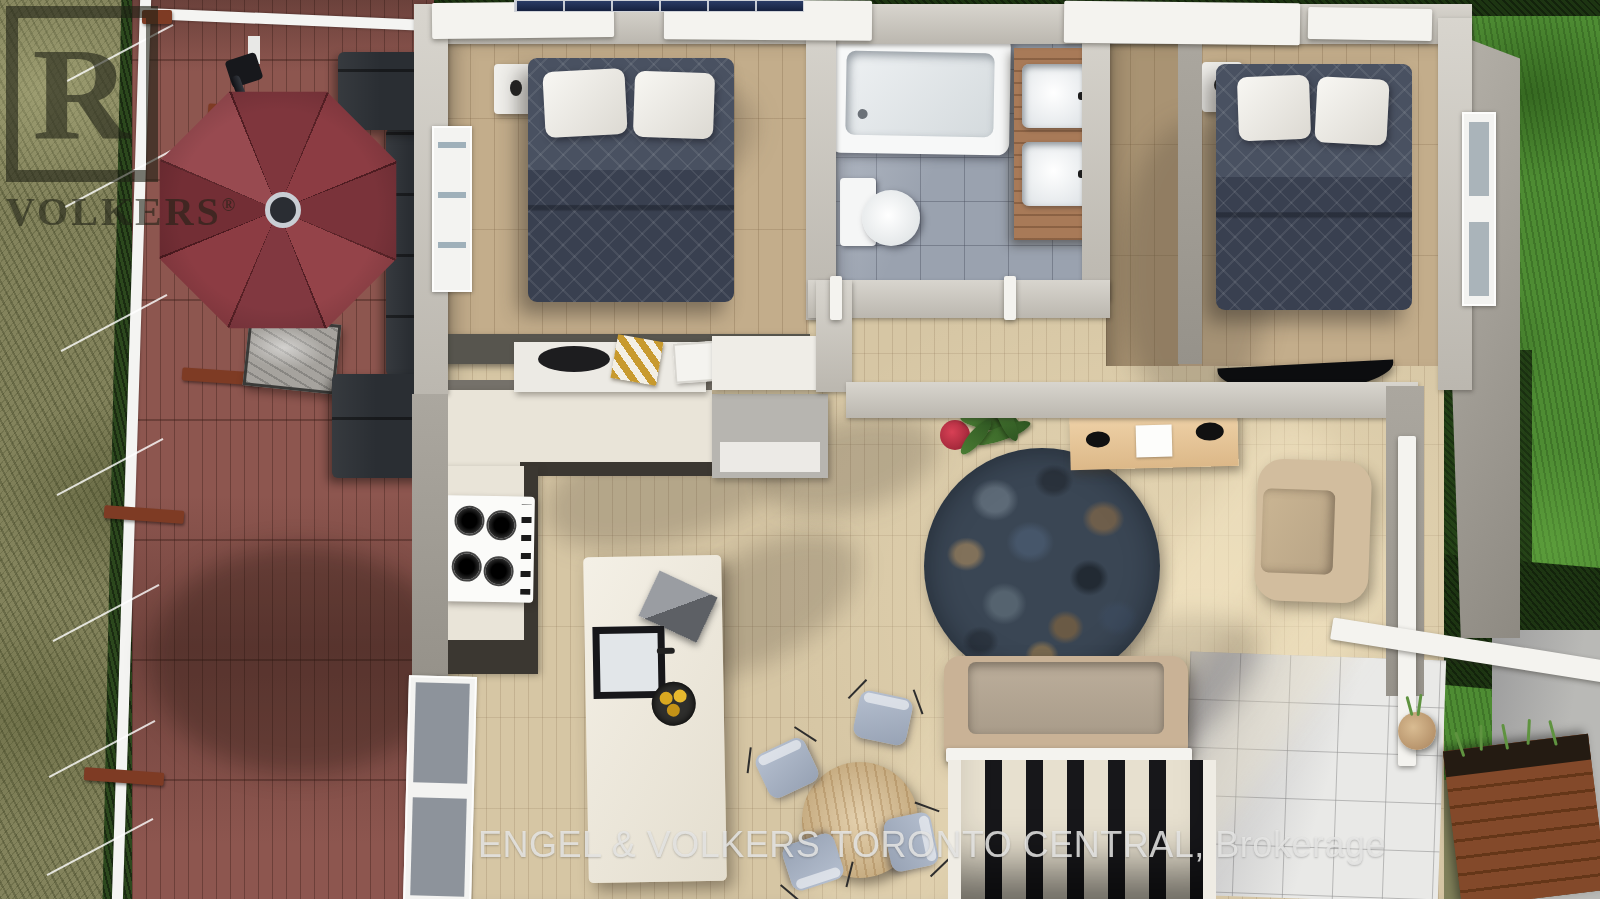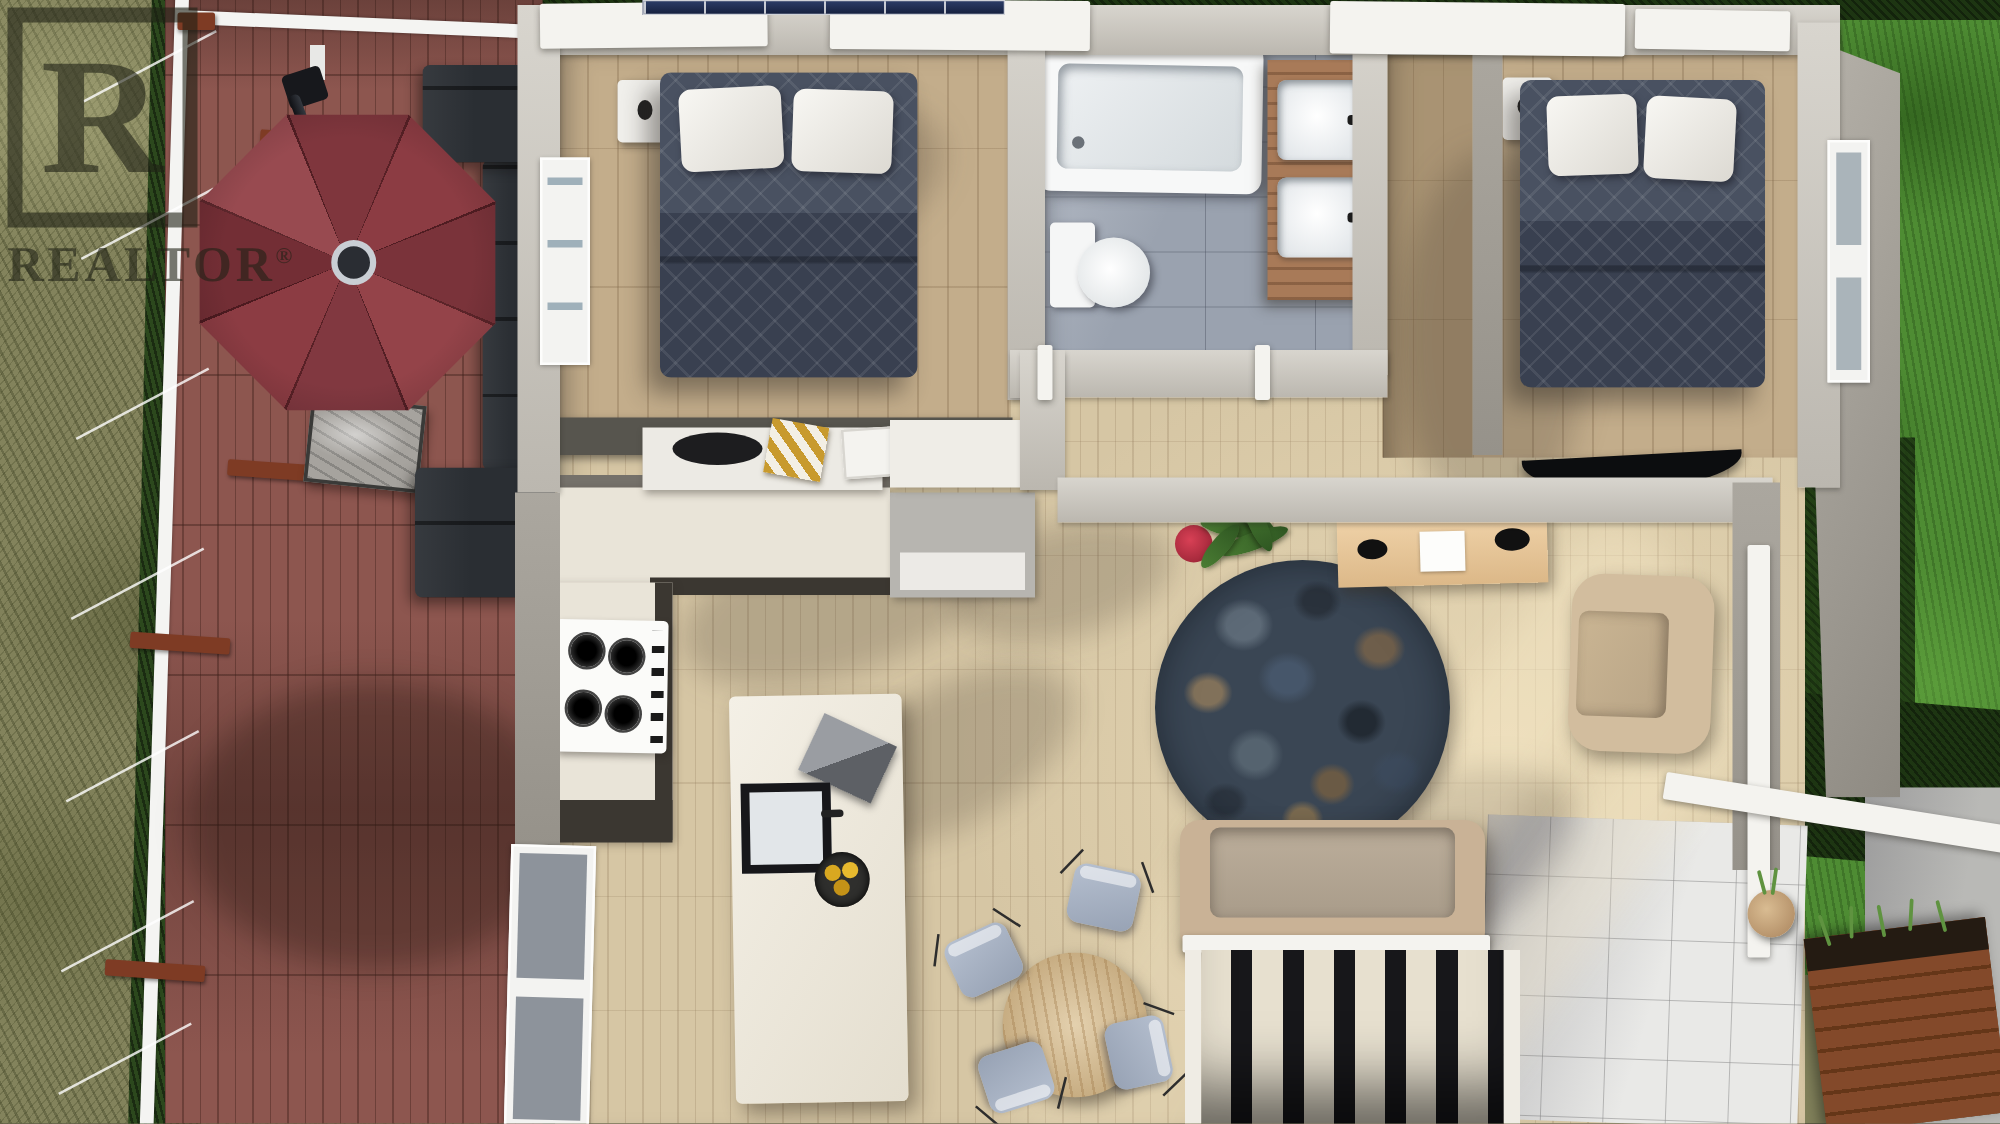--- a/index.html
+++ b/index.html
@@ -353,16 +353,17 @@
   </div>
   <div class="abs" style="left:1398px;top:712px;width:38px;height:38px;border-radius:50%;background:radial-gradient(circle at 40% 40%,#d9bc92,#a9835c);box-shadow:2px 3px 6px rgba(20,20,16,.5);">
     <div class="tuft" style="left:10px;top:-16px;height:20px;transform:rotate(-15deg);"></div>
     <div class="tuft" style="left:20px;top:-18px;height:22px;transform:rotate(8deg);"></div>
   </div>
 
   <div class="abs realtor-wm">
     <div class="realtor-box">
       <span class="realtor-r">R</span>
     </div>
-    <div class="realtor-text"><span>REALTOR</span><sup>®</sup></div>
-  </div>
+    <div class="realtor-text"><span>VOLKERS</span><sup>®</sup></div>
+  </div>
+  <div class="abs brokerage-wm">ENGEL &amp; VOLKERS TORONTO CENTRAL, Brokerage</div>
 
 </div>
 
 </body></html>

